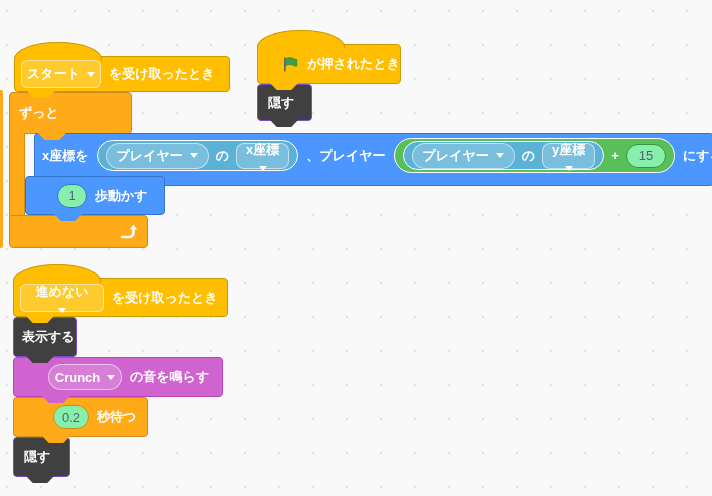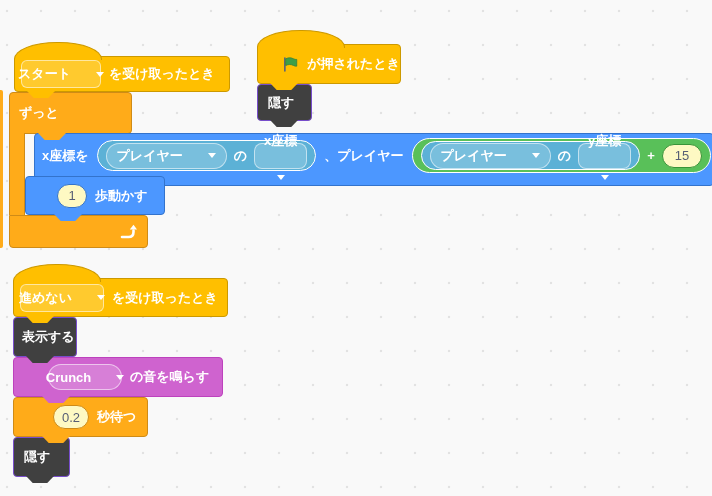--- a/index.html
+++ b/index.html
@@ -55,21 +55,21 @@
     clip-path:polygon(0 0,100% 0,76% 100%,24% 100%);
     z-index:5;
   }
   .bump-inner::after{ left:28px; }
 
   
   .dd{
     display:inline-flex;
     align-items:center;
     justify-content:center;
-    gap:25px;
+    gap:7px;
     background:rgba(255,255,255,0.18);
     border:1px solid rgba(255,255,255,0.55);
     height:28px;
     border-radius:6px;
     text-align:right;
   }
   .dd-pill{ border-radius:99px; height:26px; padding:0 10px; }
   .dd-rect{ border-radius:8px; height:26px; padding:0 9px;flex-direction:column; }
   .arrow{
     width:0; height:0;
@@ -83,21 +83,21 @@
     align-items:center;
     gap:7px;
     border:1px solid;
     border-radius:99px;
     padding:0 8px;
   }
   .num{
     display:inline-flex;
     align-items:center;
     justify-content:center;
-    background:#fef9c3;
+    background:#86efac;
     color:#575E75;
     font-weight:500;
     font-size:13px;
     border:1px solid;
     border-radius:99px;
     height:24px;
   }
   .motion .num{ border-color:#3373CC; }
   .control .num{ border-color:#CF8B17; }
   .operators .num{ border-color:#389438; }
@@ -175,21 +175,21 @@
     <path d="M3.5 1.5 v16" stroke="#5a6478" stroke-width="2" stroke-linecap="round"></path>
     <path d="M4.5 2.5 c3.5 -1.6 6.5 -1.6 9.5 0 c1.5 0.8 2.8 1 4 0.8 v8.2 c-1.2 0.2 -2.5 0 -4 -0.8 c-3 -1.6 -6 -1.6 -9.5 0 z" fill="#3e9f46" stroke="#37813b" stroke-width="1"></path>
   </svg>
   <span>が押されたとき</span>
 </div>
 <div class="block looks bump" style="left:257px;top:84px;width:55px;height:37px;padding-left:10px;">
   <span>隠す</span>
 </div>
 
 <div class="block events hat bump" style="left:13px;top:278px;width:215px;height:39px;padding-left:6px;gap:8px;">
-  <span class="dd" style="width:84px;">
+  <span class="dd" style="width:84px;flex-direction:column;">
     <span>進めない</span>
     <span class="arrow"></span>
   </span>
   <span>を受け取ったとき</span>
 </div>
 
 <div class="block looks bump" style="left:13px;top:317px;width:64px;height:40px;padding-left:8px;">
   <span>表示する</span>
 </div>
 

